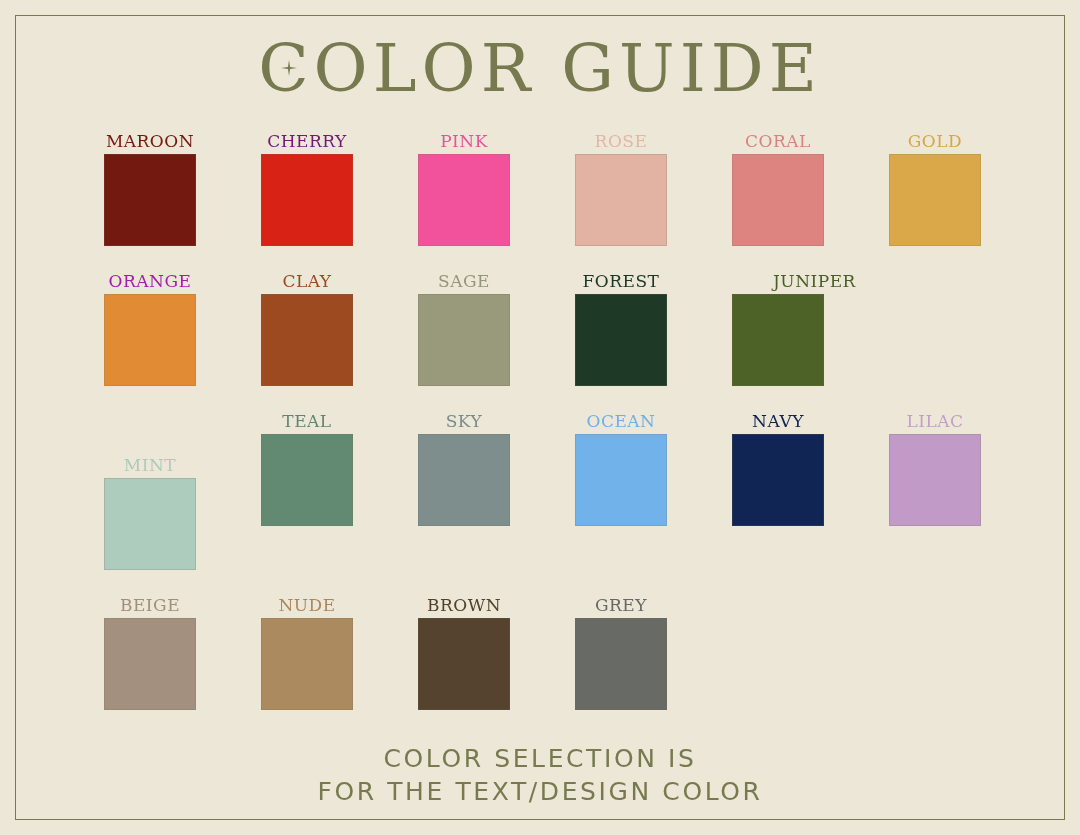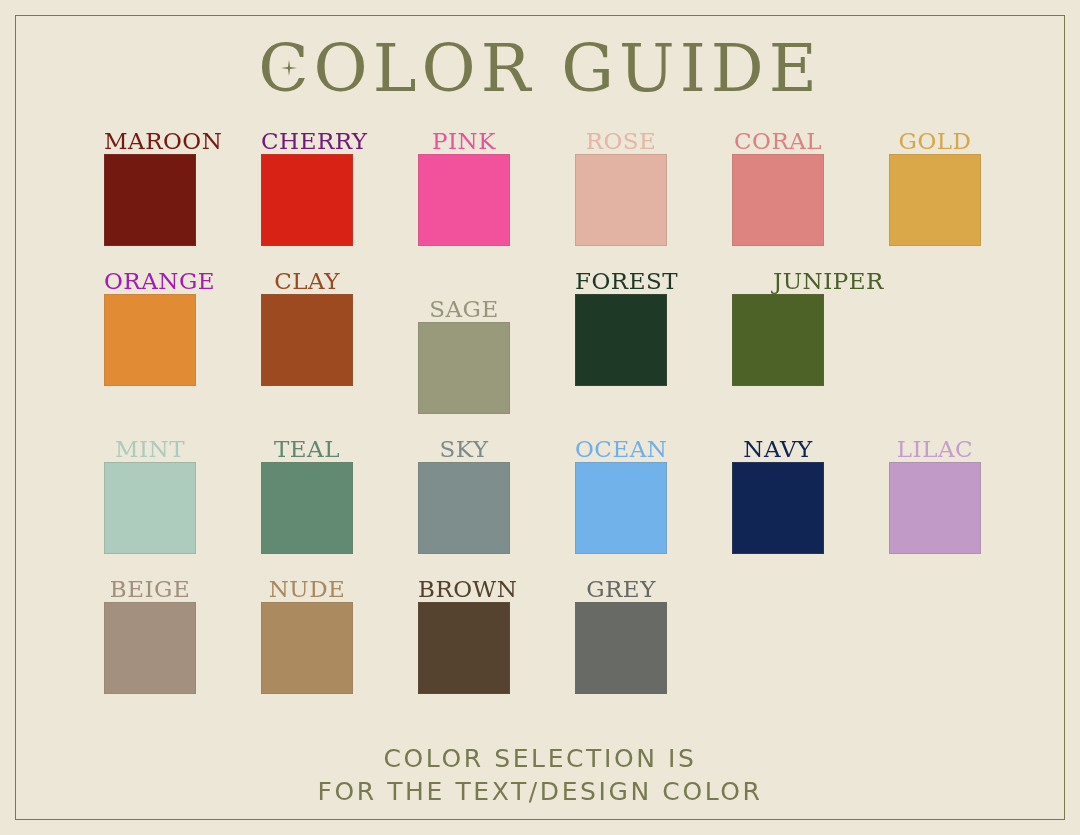--- a/index.html
+++ b/index.html
@@ -81,21 +81,21 @@
   .swatch-cell {
     width: 92px;
   }
 
   .swatch-label {
     display: block;
     height: 26px;
     line-height: 26px;
     text-align: center;
     font-family: "DejaVu Serif", "Liberation Serif", serif;
-    font-size: 23px;
+    font-size: 17px;
     letter-spacing: 0.5px;
     white-space: nowrap;
     font-weight: 400;
   }
 
   .swatch-chip {
     display: block;
     width: 92px;
     height: 92px;
     border: 1px solid rgba(120, 110, 85, 0.22);
@@ -164,36 +164,36 @@
     <div class="swatch-row">
       <div class="swatch-cell">
         <span class="swatch-label" style="color: #a21caf;">ORANGE</span>
         <span class="swatch-chip" style="background: rgb(225, 140, 53);"></span>
       </div>
       <div class="swatch-cell">
         <span class="swatch-label" style="color: rgb(152, 74, 34);">CLAY</span>
         <span class="swatch-chip" style="background: rgb(157, 74, 33);"></span>
       </div>
       <div class="swatch-cell">
-        <span class="swatch-label" style="color: rgb(149, 149, 121); margin-top: 28px;">SAGE</span>
+        <span class="swatch-label" style="color: rgb(149, 149, 121);">SAGE</span>
         <span class="swatch-chip" style="background: rgb(153, 153, 124);"></span>
       </div>
       <div class="swatch-cell">
         <span class="swatch-label" style="color: rgb(28, 55, 37);">FOREST</span>
         <span class="swatch-chip" style="background: rgb(30, 58, 39);"></span>
       </div>
       <div class="swatch-cell">
         <span class="swatch-label" style="color: rgb(74, 95, 39); margin-left: 41px;">JUNIPER</span>
         <span class="swatch-chip" style="background: rgb(76, 98, 39);"></span>
       </div>
     </div>
 
     <div class="swatch-row">
       <div class="swatch-cell">
-        <span class="swatch-label" style="color: rgb(173, 203, 188);">MINT</span>
+        <span class="swatch-label" style="color: rgb(173, 203, 188); margin-top: 44px;">MINT</span>
         <span class="swatch-chip" style="background: rgb(174, 204, 189);"></span>
       </div>
       <div class="swatch-cell">
         <span class="swatch-label" style="color: rgb(95, 135, 112);">TEAL</span>
         <span class="swatch-chip" style="background: rgb(98, 138, 114);"></span>
       </div>
       <div class="swatch-cell">
         <span class="swatch-label" style="color: rgb(123, 139, 137);">SKY</span>
         <span class="swatch-chip" style="background: rgb(126, 142, 140);"></span>
       </div>

